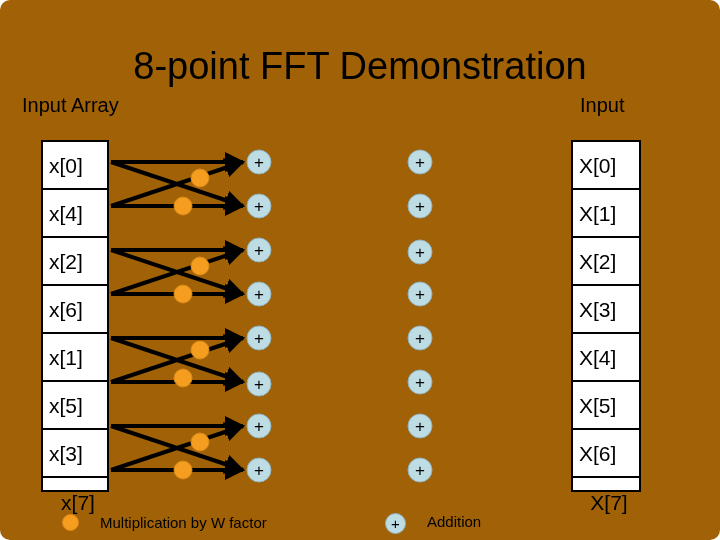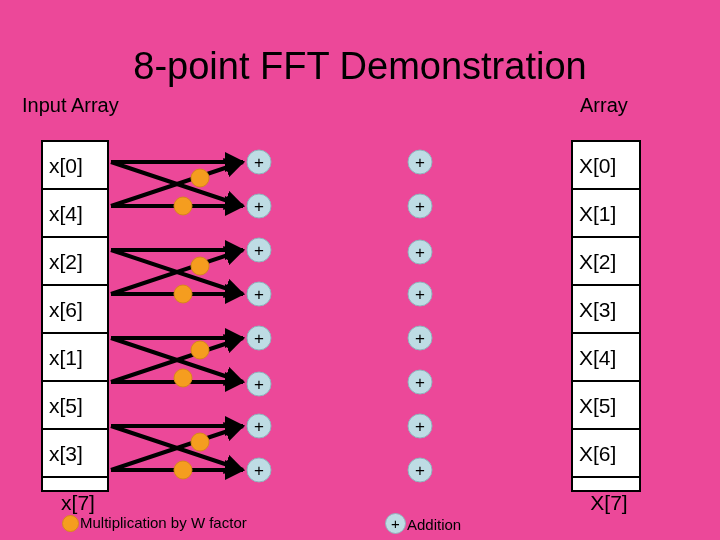--- a/index.html
+++ b/index.html
@@ -4,24 +4,25 @@
 <style>
   html, body {
     margin: 0;
     padding: 0;
     background: #ffffff;
   }
   #slide {
     position: relative;
     width: 720px;
     height: 540px;
-    background: #ec4899;
+    background: #a16207;
     overflow: hidden;
     font-family: "Liberation Sans", sans-serif;
     color: #000000;
+    border-radius: 10px;
   }
 
   
   #title {
     position: absolute;
     left: 0;
     top: 44px;
     width: 720px;
     text-align: center;
     font-size: 38px;
@@ -100,24 +101,25 @@
     font-size: 17px;
     line-height: 17px;
     color: #000000;
     font-weight: 400;
   }
 
   
   .legend-item {
     position: absolute;
     display: flex;
-    align-items: flex-end;
+    align-items: flex-start;
     font-size: 15px;
     line-height: 18px;
     white-space: nowrap;
+    gap: 20px;
   }
   #legend-mul { left: 62px;  top: 514px; }
   #legend-add { left: 385px; top: 513px; }
 
   .legend-swatch-mul {
     width: 17px;
     height: 17px;
     border-radius: 50%;
     background: #F59D1F;
     border: 1px solid #D9891A;
@@ -142,21 +144,21 @@
   }
 </style>
 </head>
 <body>
 
 <div id="slide">
 
   <div id="title">8-point FFT Demonstration</div>
 
   <div class="col-head" id="head-input">Input Array</div>
-  <div class="col-head" id="head-output">Array</div>
+  <div class="col-head" id="head-output">Input</div>
 
   <svg id="wires" viewBox="0 0 720 540" xmlns="http://www.w3.org/2000/svg">
     <defs>
       <marker id="arrow" viewBox="0 0 10 10" refX="9" refY="5" markerWidth="5" markerHeight="5" orient="auto-start-reverse">
         <path d="M 0 0 L 10 5 L 0 10 z" fill="#000000"></path>
       </marker>
     </defs>
     <g stroke="#000000" stroke-width="4" fill="none" marker-end="url(#arrow)">
 
       <line x1="111" y1="162" x2="243" y2="162"></line>

